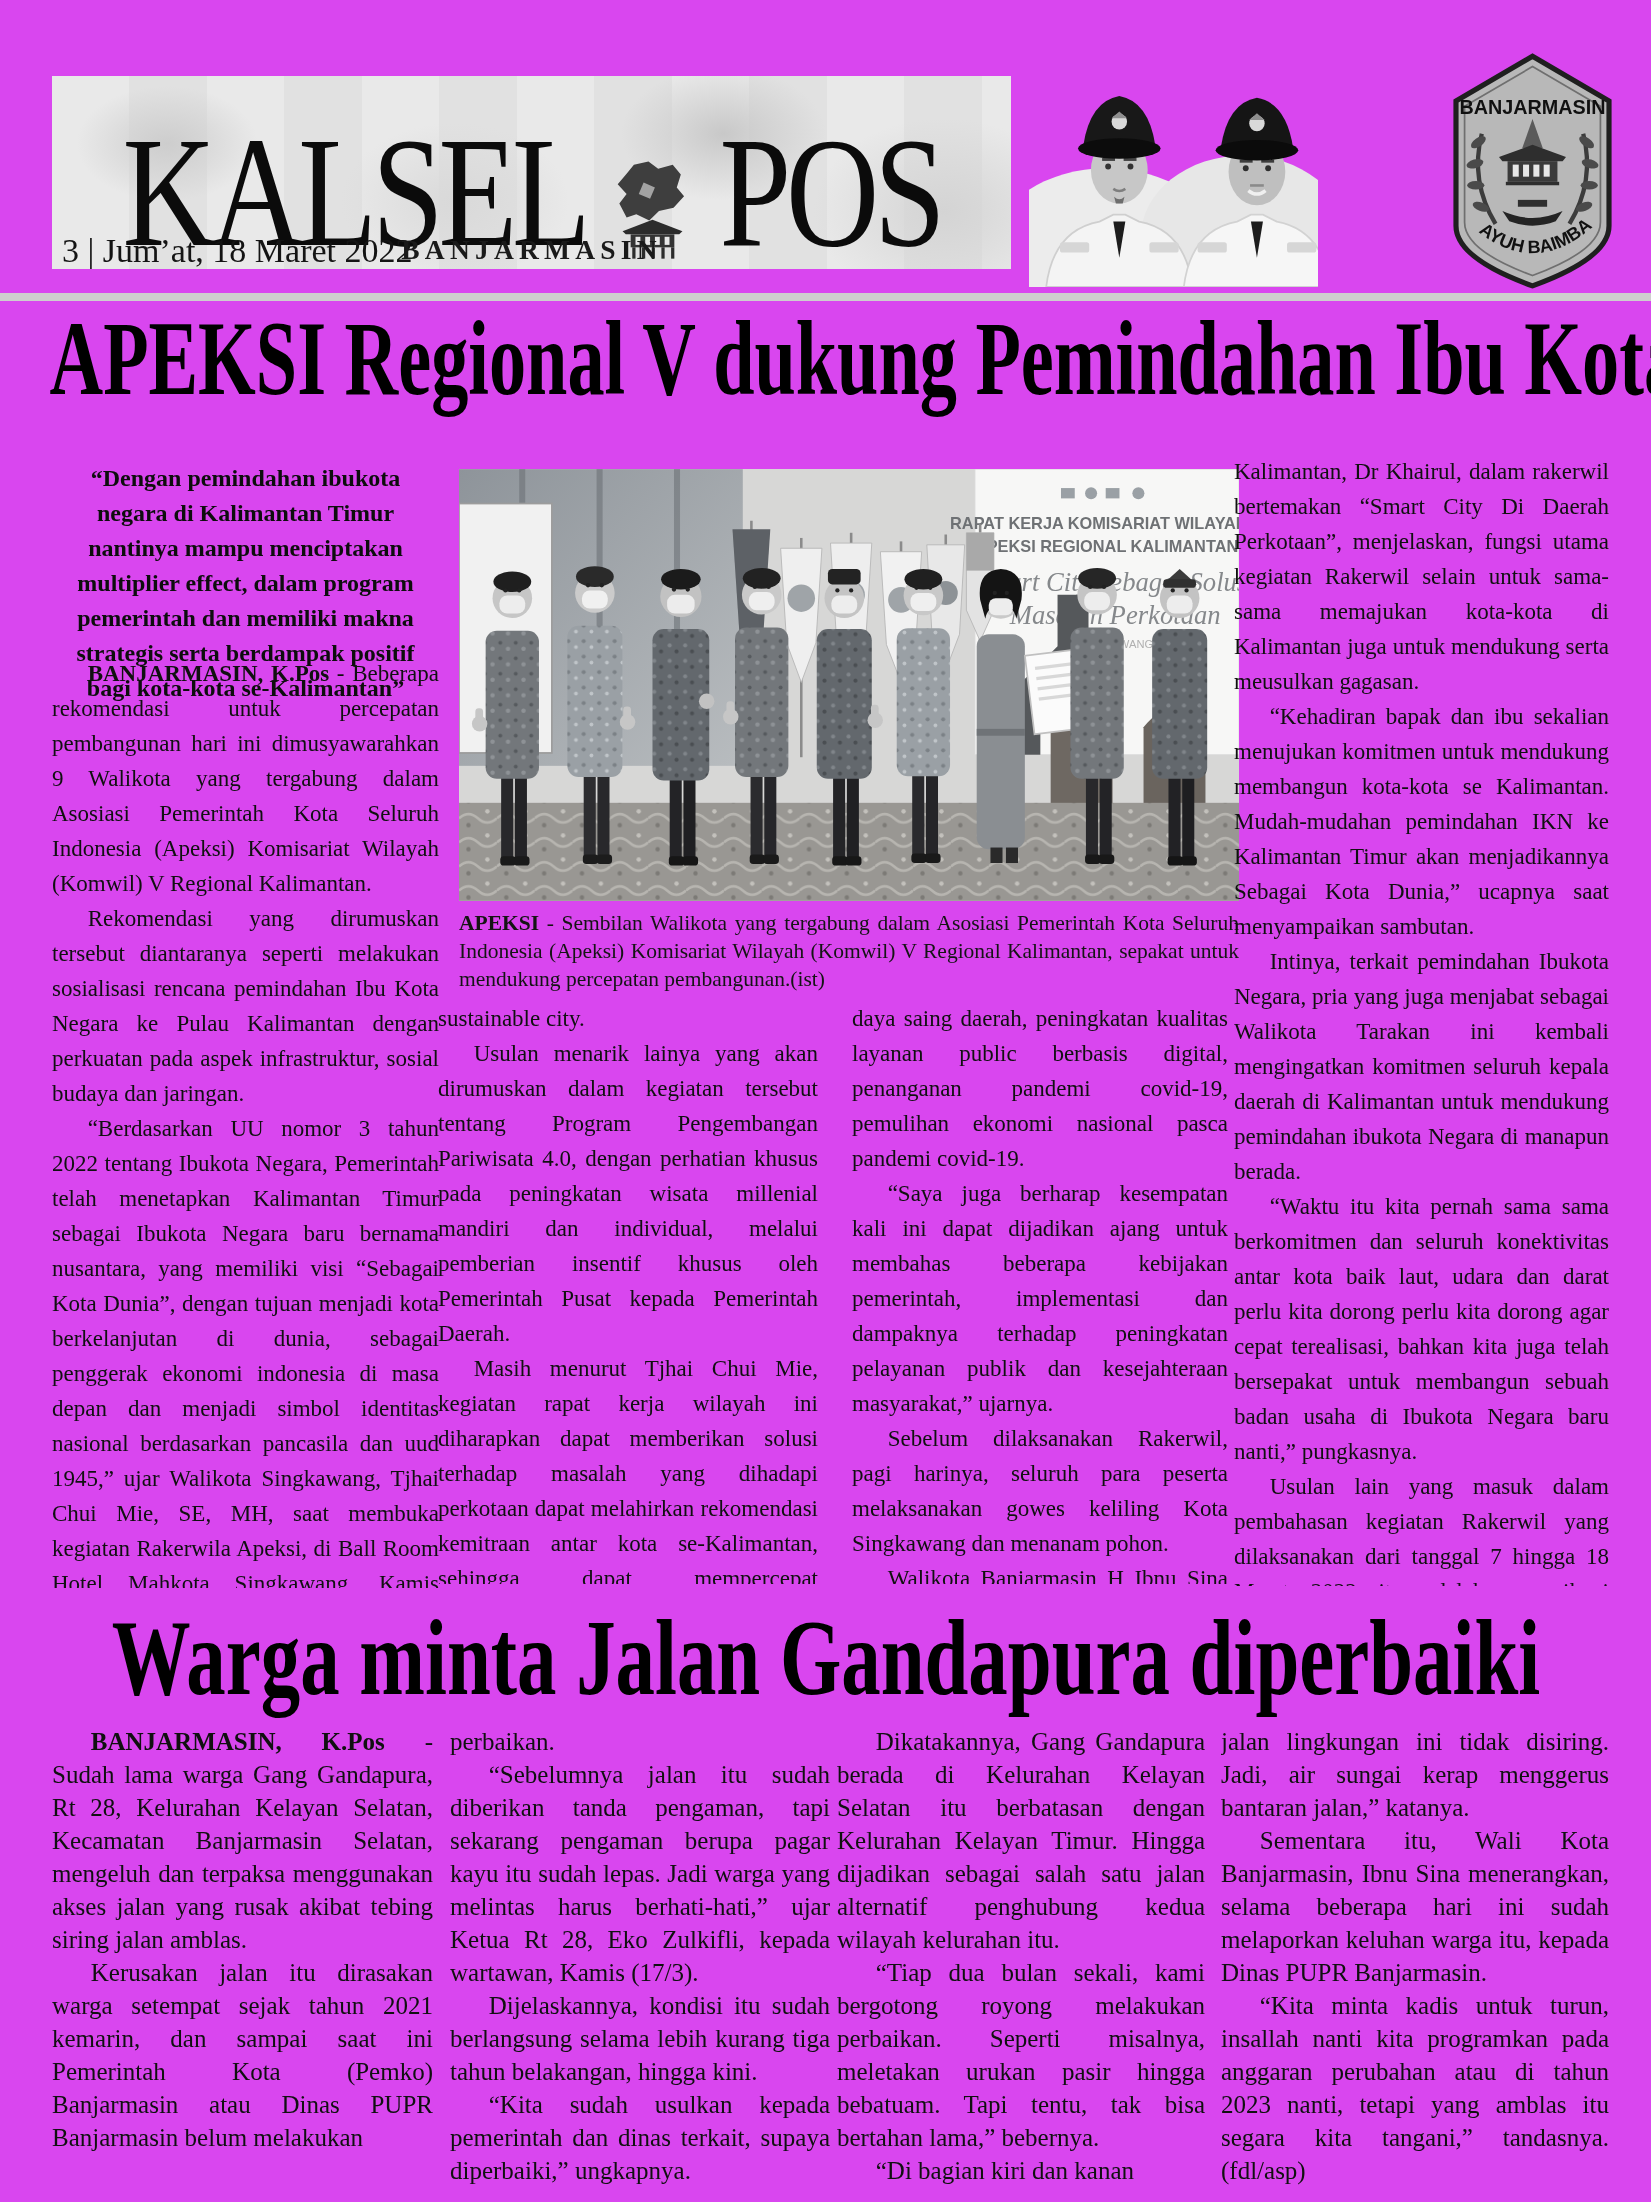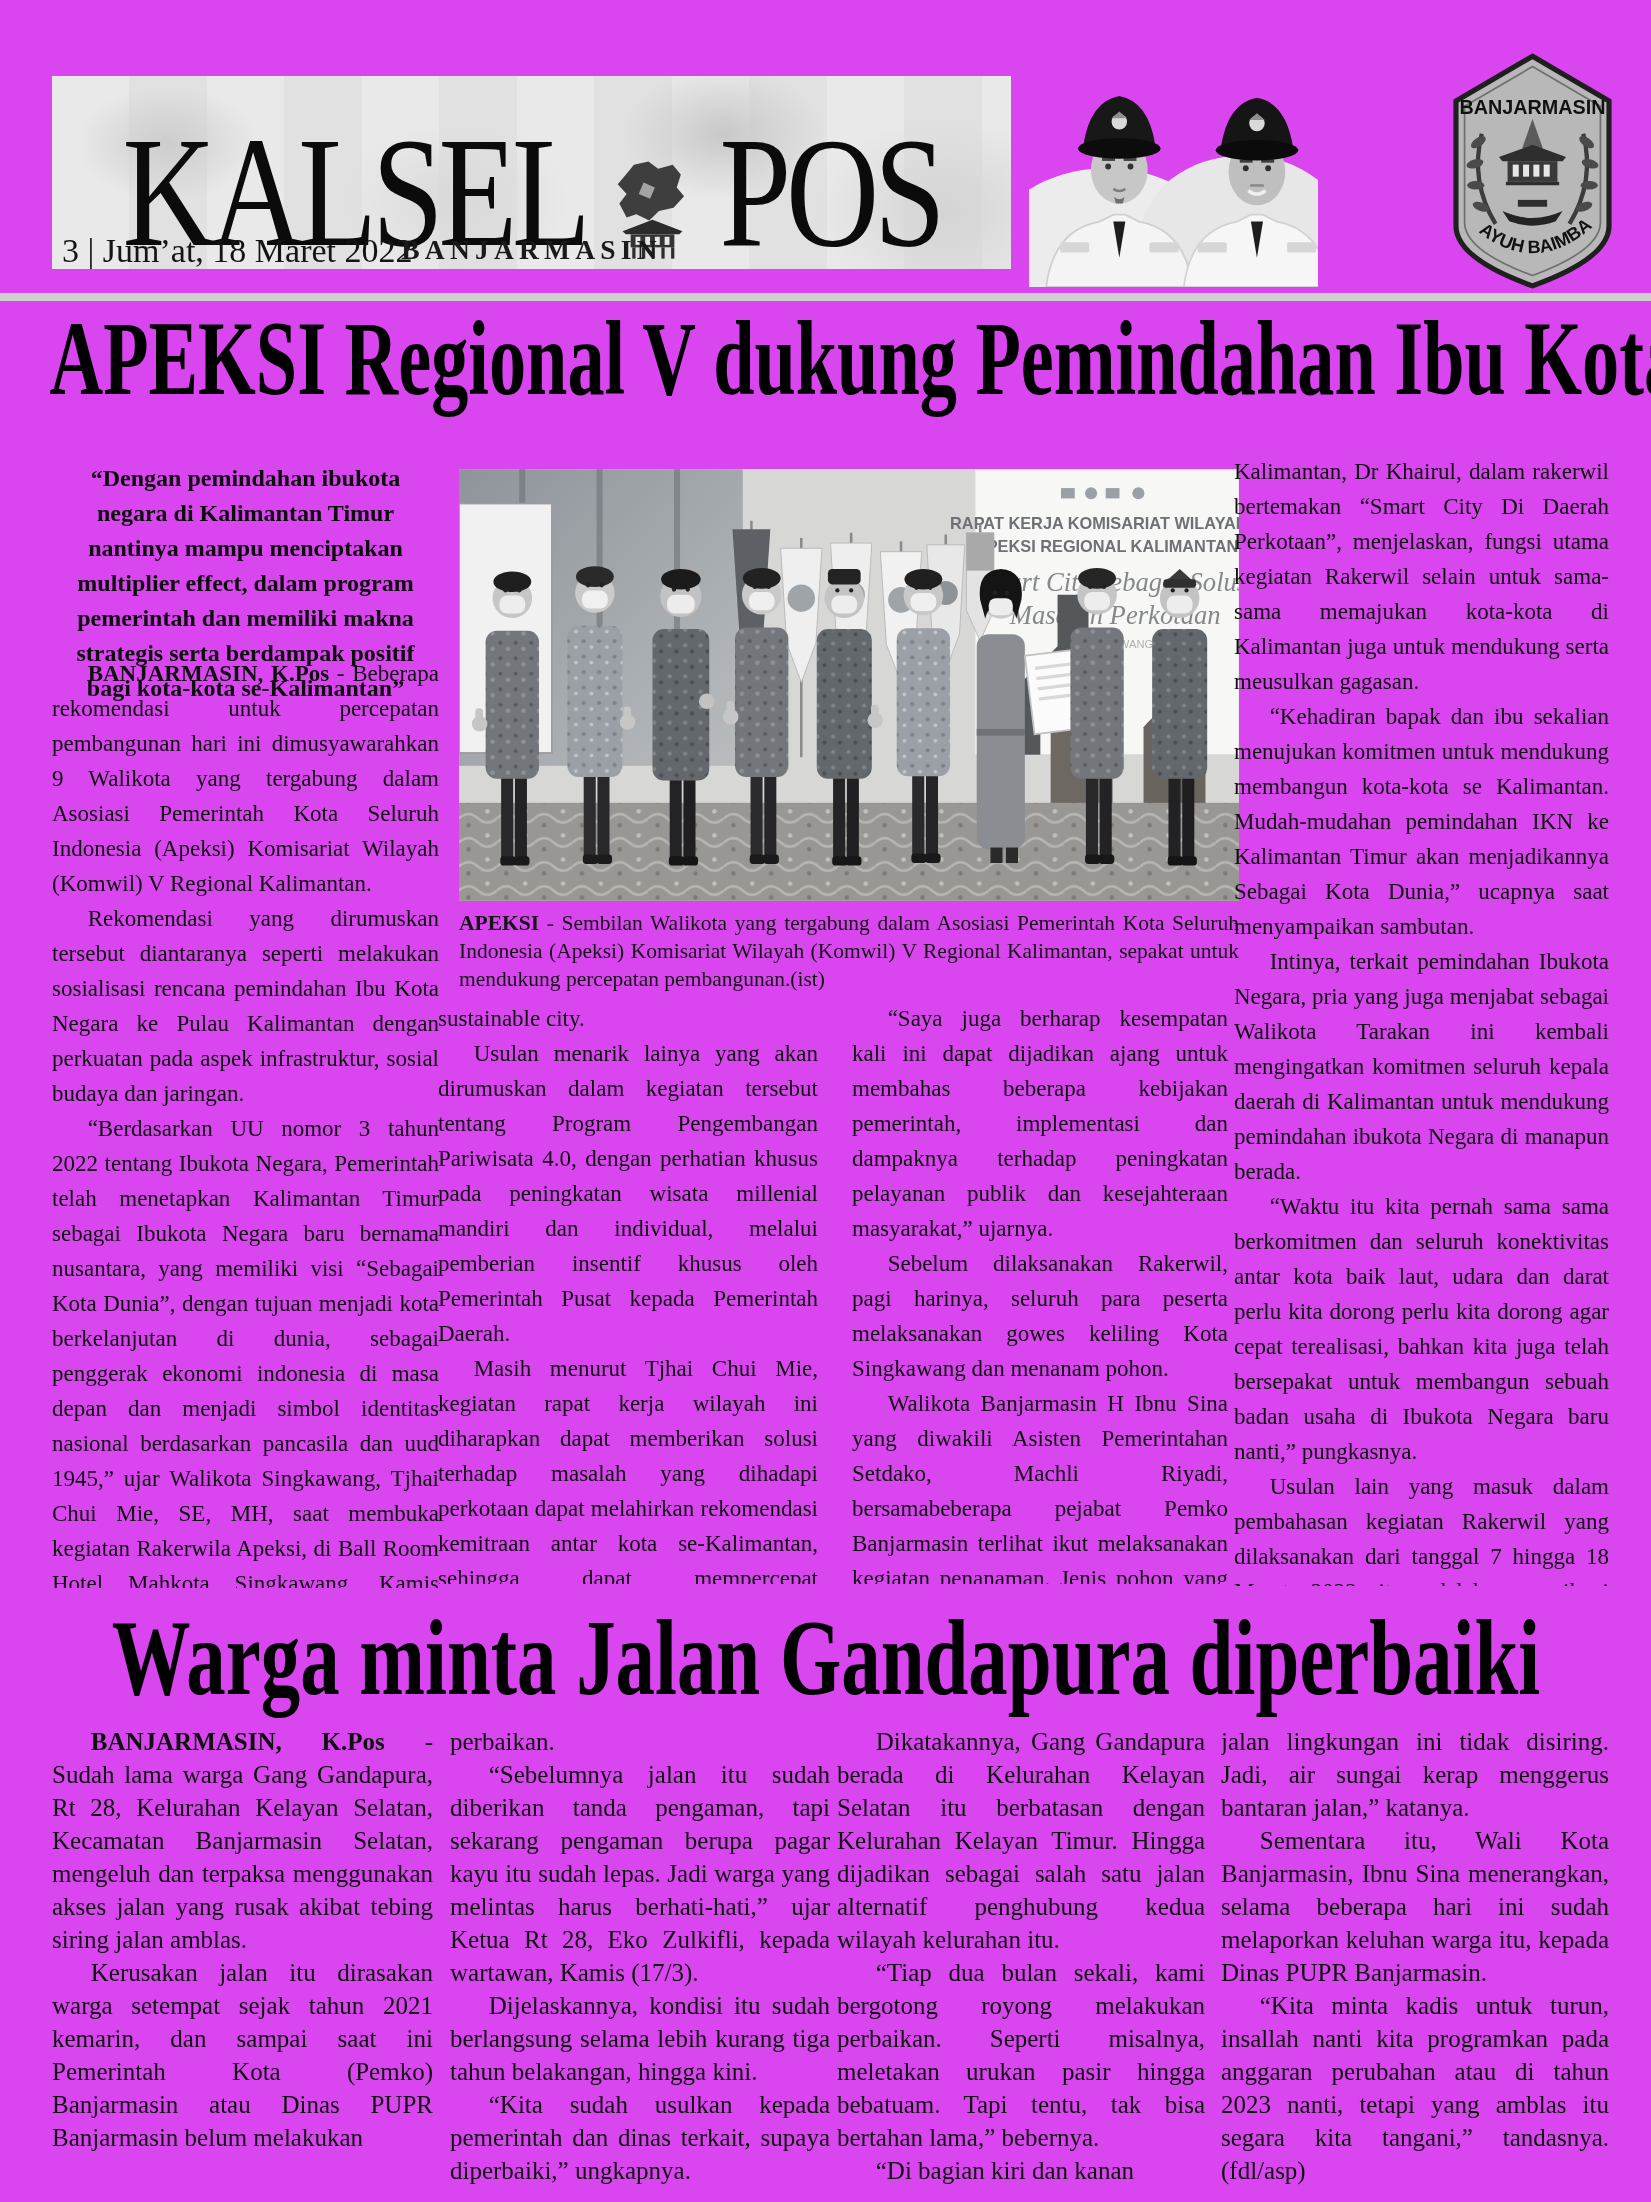--- a/index.html
+++ b/index.html
@@ -402,20 +402,21 @@
         <p class="para">“Berdasarkan UU nomor 3 tahun 2022 tentang Ibukota Negara, Pemerintah telah menetapkan Kalimantan Timur sebagai Ibukota Negara baru bernama nusantara, yang memiliki visi “Sebagai Kota Dunia”, dengan tujuan menjadi kota berkelanjutan di dunia, sebagai penggerak ekonomi indonesia di masa depan dan menjadi simbol identitas nasional berdasarkan pancasila dan uud 1945,” ujar Walikota Singkawang, Tjhai Chui Mie, SE, MH, saat membuka kegiatan Rakerwila Apeksi, di Ball Room Hotel Mahkota Singkawang, Kamis (17/3).</p>
         <p class="para">Lebih dari itu, ia juga berharap dengan pemindahan ibukota negara di Kalimantan Timur nantinya mampu menciptakan multiplier effect, dalam program pemerintah dan memiliki makna strategis serta berdampak positif bagi kota-kota se-kalimantan dalam percepatan pembangunan di semua sektor kehidupan, yang memiliki konsep green city, smart city dan</p>
       </div>
   </div>
   <div class="col a1c2">
       <p class="para cont">sustainable city.</p>
       <p class="para">Usulan menarik lainya yang akan dirumuskan dalam kegiatan tersebut tentang Program Pengembangan Pariwisata 4.0, dengan perhatian khusus pada peningkatan wisata millenial mandiri dan individual, melalui pemberian insentif khusus oleh Pemerintah Pusat kepada Pemerintah Daerah.</p>
       <p class="para">Masih menurut Tjhai Chui Mie, kegiatan rapat kerja wilayah ini diharapkan dapat memberikan solusi terhadap masalah yang dihadapi perkotaan dapat melahirkan rekomendasi kemitraan antar kota se-Kalimantan, sehingga dapat mempercepat pembangunan jalan trans kalimantan dan Jalur transportasi udara antar kalimantan, investasi daerah, penguatan kapasitas pemerintah dalam ketahanan bencana, ketahanan pangan, kemudahan pelayanan perijinan, pengembangan pariwisata 4.0, peningkatan</p>
     </div>
   <div class="col a1c3">
+      <p class="para cont">daya saing daerah, peningkatan kualitas layanan public berbasis digital, penanganan pandemi covid-19, pemulihan ekonomi nasional pasca pandemi covid-19.</p>
       <p class="para">“Saya juga berharap kesempatan kali ini dapat dijadikan ajang untuk membahas beberapa kebijakan pemerintah, implementasi dan dampaknya terhadap peningkatan pelayanan publik dan kesejahteraan masyarakat,” ujarnya.</p>
       <p class="para">Sebelum dilaksanakan Rakerwil, pagi harinya, seluruh para peserta melaksanakan gowes keliling Kota Singkawang dan menanam pohon.</p>
       <p class="para">Walikota Banjarmasin H Ibnu Sina yang diwakili Asisten Pemerintahan Setdako, Machli Riyadi, bersamabeberapa pejabat Pemko Banjarmasin terlihat ikut melaksanakan kegiatan penanaman. Jenis pohon yang mereka tanam adalah Tabebuya (Handroantus Chrytrichus).</p>
     </div>
   <div class="col a1c4">
       <p class="para cont">Kalimantan, Dr Khairul, dalam rakerwil bertemakan “Smart City Di Daerah Perkotaan”, menjelaskan, fungsi utama kegiatan Rakerwil selain untuk sama-sama memajukan kota-kota di Kalimantan juga untuk mendukung serta meusulkan gagasan.</p>
       <p class="para">“Kehadiran bapak dan ibu sekalian menujukan komitmen untuk mendukung membangun kota-kota se Kalimantan. Mudah-mudahan pemindahan IKN ke Kalimantan Timur akan menjadikannya Sebagai Kota Dunia,” ucapnya saat menyampaikan sambutan.</p>
       <p class="para">Intinya, terkait pemindahan Ibukota Negara, pria yang juga menjabat sebagai Walikota Tarakan ini kembali mengingatkan komitmen seluruh kepala daerah di Kalimantan untuk mendukung pemindahan ibukota Negara di manapun berada.</p>
       <p class="para">“Waktu itu kita pernah sama sama berkomitmen dan seluruh konektivitas antar kota baik laut, udara dan darat perlu kita dorong perlu kita dorong agar cepat terealisasi, bahkan kita juga telah bersepakat untuk membangun sebuah badan usaha di Ibukota Negara baru nanti,” pungkasnya.</p>
       <p class="para">Usulan lain yang masuk dalam pembahasan kegiatan Rakerwil yang dilaksanakan dari tanggal 7 hingga 18 Maret 2022 itu adalah, menyikapi dengan bijak atas segala sikap pro dan kontra yang muncul dalam masyarakat atas persiapan pemindahan Ibu Kota Negara Republik Indonesia ke Provinsi Kalimantan Timur.</p>

